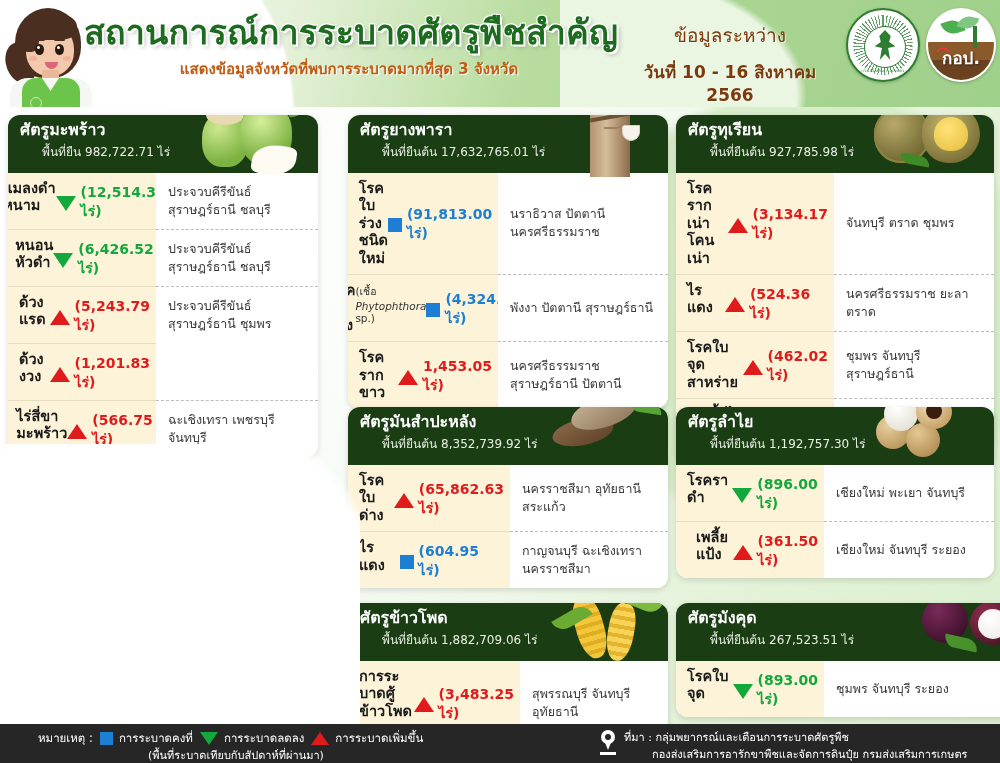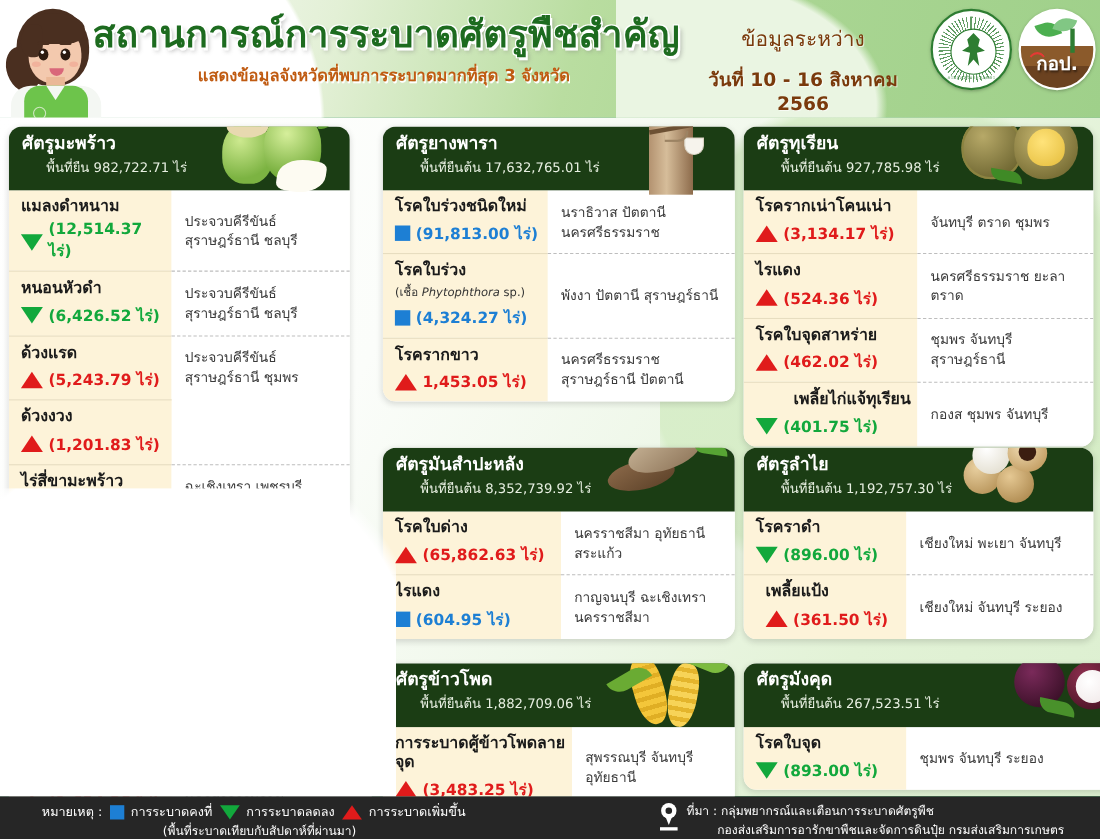--- a/index.html
+++ b/index.html
@@ -7,21 +7,21 @@
     width: 1000px; height: 763px;
     font-family: "DejaVu Sans", "Liberation Sans", sans-serif;
     overflow: hidden;
   }
   body { position: relative; background: #f0f0f0; }
 
   
   .page {
     position: absolute; inset: 0;
     width: 1000px; height: 763px;
-    background: #15803d;
+    background: #0369a1;
     overflow: hidden;
   }
 
   
   .header {
     position: absolute; left: 0; top: 0; width: 1000px; height: 107px;
     background: linear-gradient(105deg,#ffffff 0%,#f3f8ef 16%,#e3f0d6 30%,#b9dda0 52%,#a9d592 72%,#9fd08a 100%);
     overflow: hidden;
   }
   .header-swoosh {
@@ -123,21 +123,21 @@
   .card-sub { font-size:12px; font-weight:400; color:#e8f0e2; margin-top:3px; padding-left:22px; }
 
   .card-art { position:absolute; right:2px; top:-22px; width:120px; height:86px; pointer-events:none; }
 
   .rows { display:flex; flex-direction:column; }
   .row { display:flex; align-items:stretch; min-height:54px; }
   .row + .row .rcell-l { border-top:1px solid #e7ddc0; }
   .row + .row .rcell-r { border-top:1px dashed #bdbdbd; }
   .rcell-l {
     width:148px; flex:0 0 148px; background:#fdf3d9; padding:7px 6px 7px 11px;
-    display:flex; flex-direction:column; justify-content:center;
+    display:flex; justify-content:center;
   }
   .rcell-r {
     flex:1; background:#ffffff; padding:7px 8px 7px 12px;
     display:flex; align-items:center; font-size:12.5px; color:#3a3a3a; line-height:1.45;
   }
   .pest-name { font-size:14.5px; font-weight:700; color:#1a1a1a; line-height:1.2; }
   .pest-sub { font-size:10.5px; color:#333; margin-top:1px; }
   .pest-sub i { font-style:italic; }
   .pest-val { display:flex; align-items:center; gap:5px; margin-top:4px; font-size:14px; font-weight:700; }
 

